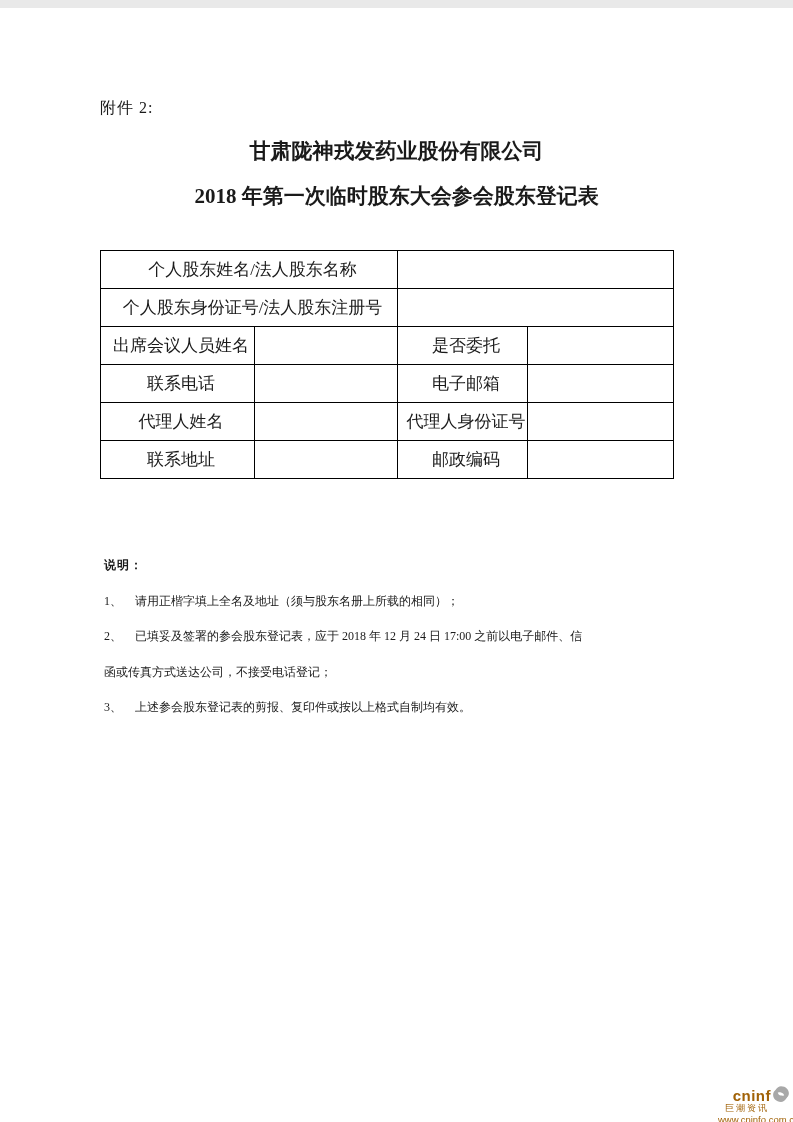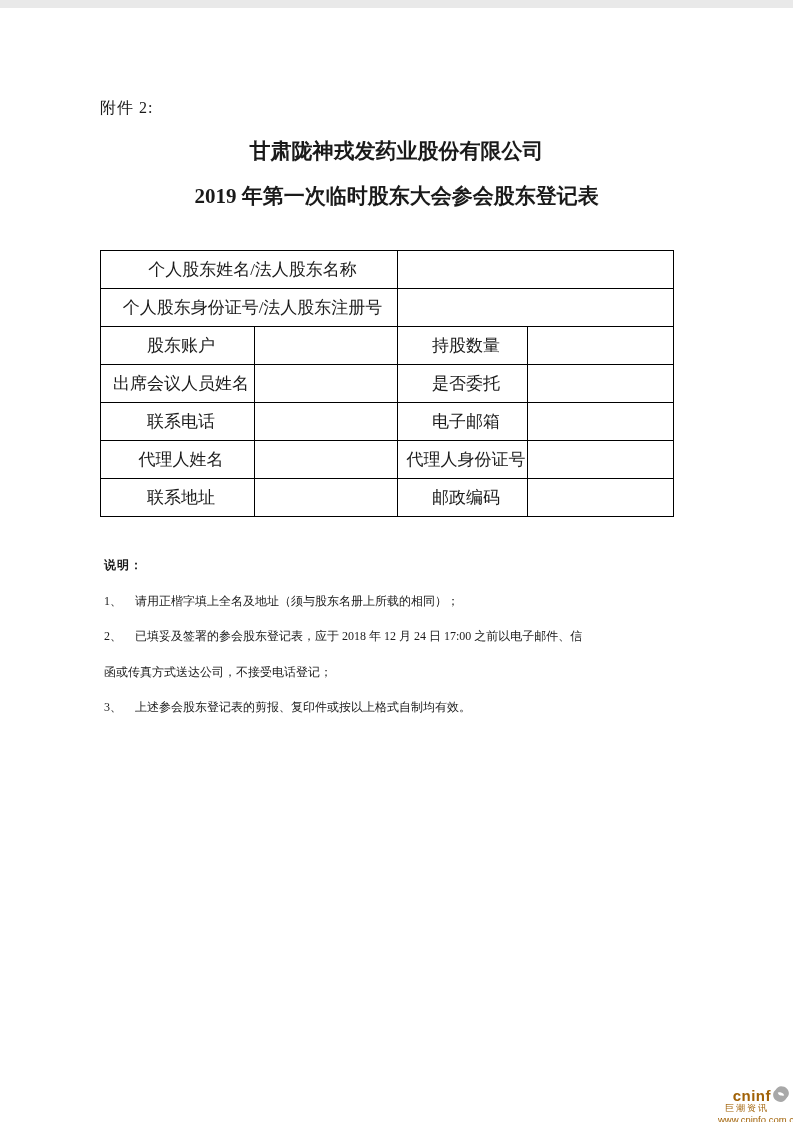--- a/index.html
+++ b/index.html
@@ -103,43 +103,37 @@
 </style>
 </head>
 <body>
 
 <div class="page">
 
   <div class="attachment-label">附件 2:</div>
 
   <div class="title-company">甘肃陇神戎发药业股份有限公司</div>
 
-  <div class="title-form">2019 年第一次临时股东大会参会股东登记表</div>
+  <div class="title-form">2018 年第一次临时股东大会参会股东登记表</div>
 
   <table class="reg-table">
     <colgroup>
       <col style="width:154px">
         <col style="width:143px">
       <col style="width:130px">
         <col style="width:146px">
     </colgroup>
     <tbody>
       <tr>
         <td colspan="2">个人股东姓名/法人股东名称</td>
         <td colspan="2" class="value-cell"></td>
       </tr>
       <tr>
         <td colspan="2">个人股东身份证号/法人股东注册号</td>
         <td colspan="2" class="value-cell"></td>
-      </tr>
-      <tr>
-        <td>股东账户</td>
-        <td class="value-cell"></td>
-        <td>持股数量</td>
-        <td class="value-cell"></td>
       </tr>
       <tr>
         <td>出席会议人员姓名</td>
         <td class="value-cell"></td>
         <td>是否委托</td>
         <td class="value-cell"></td>
       </tr>
       <tr>
         <td>联系电话</td>
         <td class="value-cell"></td>

